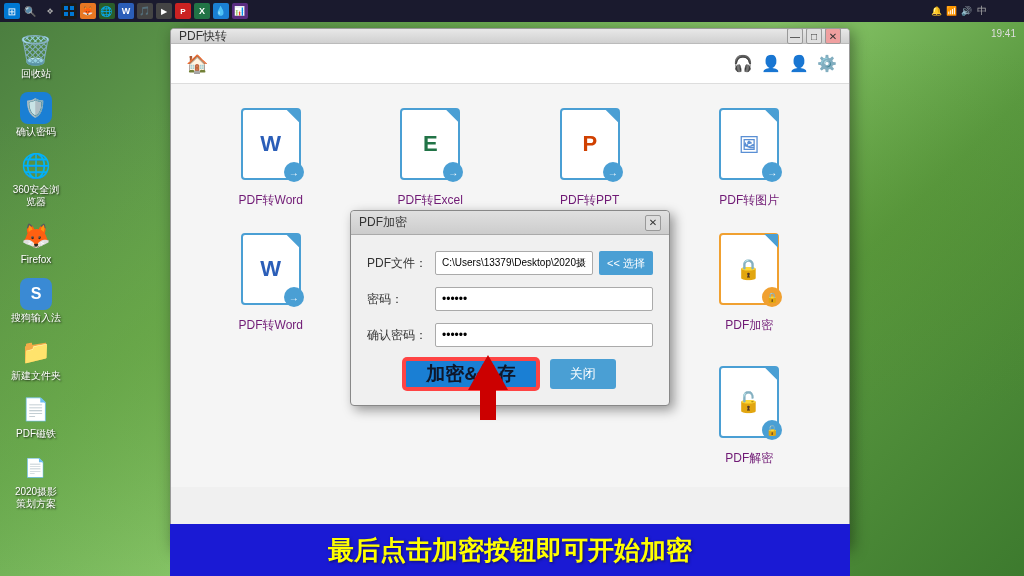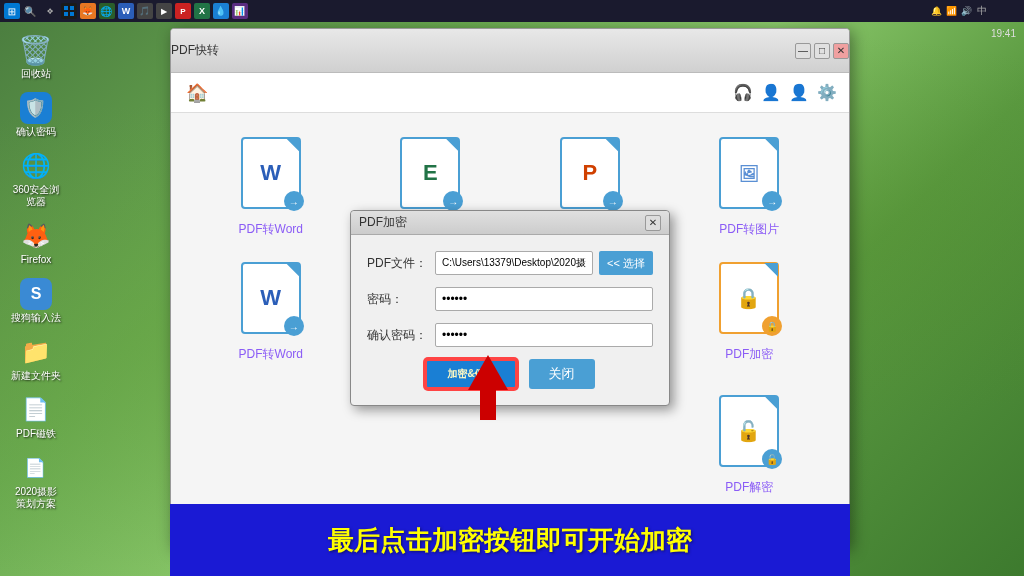--- a/index.html
+++ b/index.html
@@ -128,24 +128,24 @@
       background: #f0f0f0;
       border: 1px solid #999;
       box-shadow: 3px 3px 15px rgba(0,0,0,0.4);
       border-radius: 4px;
       overflow: hidden;
       z-index: 100;
     }
 
     #pdf-titlebar {
       background: linear-gradient(to bottom, #e8e8e8, #d0d0d0);
-      height: 44px;
-      display: flex;
-      align-items: center;
-      padding: 0 0;
+      height: 15px;
+      display: flex;
+      align-items: center;
+      padding: 0 8px;
       border-bottom: 1px solid #bbb;
     }
 
     #pdf-titlebar .title-text {
       font-size: 12px;
       color: #333;
       flex: 1;
     }
 
     .window-btn {
@@ -252,21 +252,21 @@
       color: #4a9fd4;
     }
 
     .pdf-file-icon .file-letter.word { color: #2b5eb8; }
     .pdf-file-icon .file-letter.excel { color: #217346; }
     .pdf-file-icon .file-letter.ppt { color: #d04000; }
     .pdf-file-icon .file-letter.img { font-size: 16px; color: #5a8fd4; }
 
     .pdf-feature-label {
       font-size: 12px;
-      color: #8b5cf6;
+      color: #701a75;
       text-align: center;
     }
 
     
     .arrow-badge {
       position: absolute;
       bottom: 2px;
       right: 2px;
       width: 20px;
       height: 20px;
@@ -401,24 +401,24 @@
     .dialog-buttons {
       display: flex;
       justify-content: center;
       gap: 12px;
       margin-top: 8px;
     }
 
     .btn-encrypt {
       height: 30px;
       background: #1a7fd4;
-      color: #fef9c3;
+      color: #0f172a;
       border: 2px solid #ff4444;
       padding: 0 20px;
-      font-size: 10px;
+      font-size: 19px;
       cursor: pointer;
       border-radius: 3px;
       font-weight: bold;
       box-shadow: 0 0 0 2px #ff4444;
     }
 
     .btn-close {
       height: 30px;
       background: #4a9fd4;
       color: white;
@@ -440,21 +440,21 @@
       text-shadow: 2px 2px 4px rgba(0,0,0,0.3);
       transform: rotate(0deg);
     }
 
     
     #bottom-banner {
       position: absolute;
       bottom: 0;
       left: 170px;
       width: 680px;
-      height: 72px;
+      height: 52px;
       background: #1a1ad4;
       display: flex;
       align-items: center;
       justify-content: center;
       z-index: 150;
     }
 
     #bottom-banner .banner-text {
       font-size: 26px;
       font-weight: bold;

